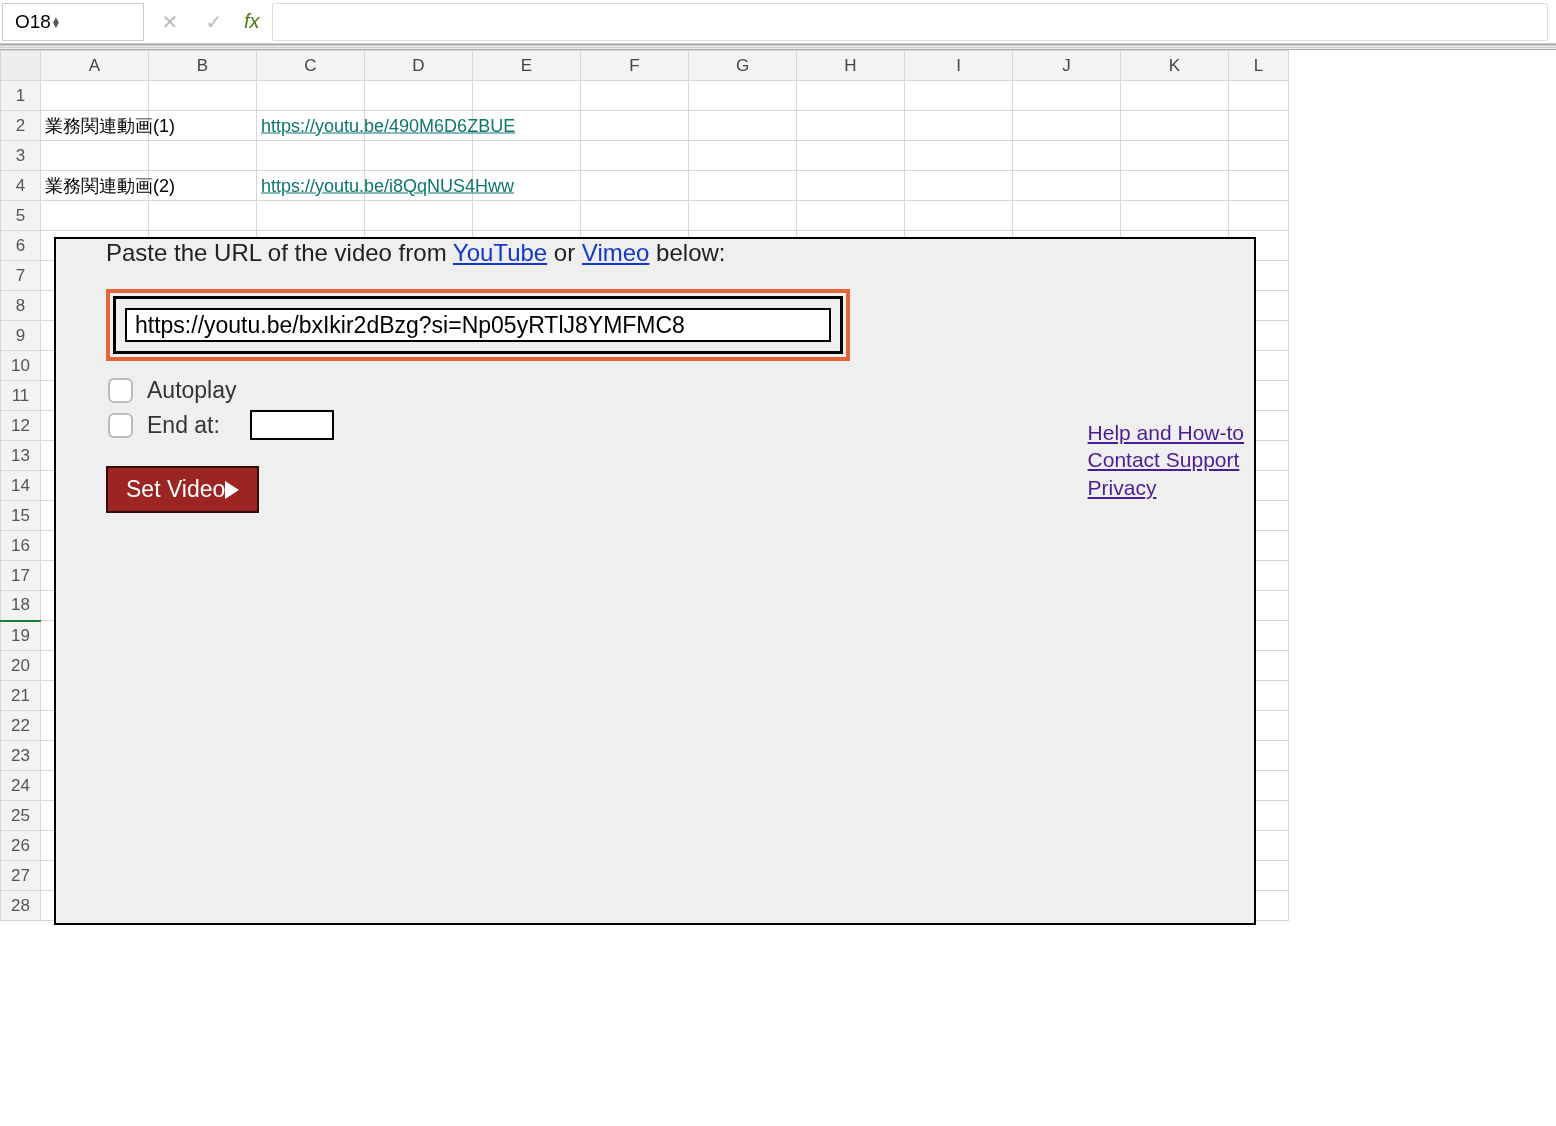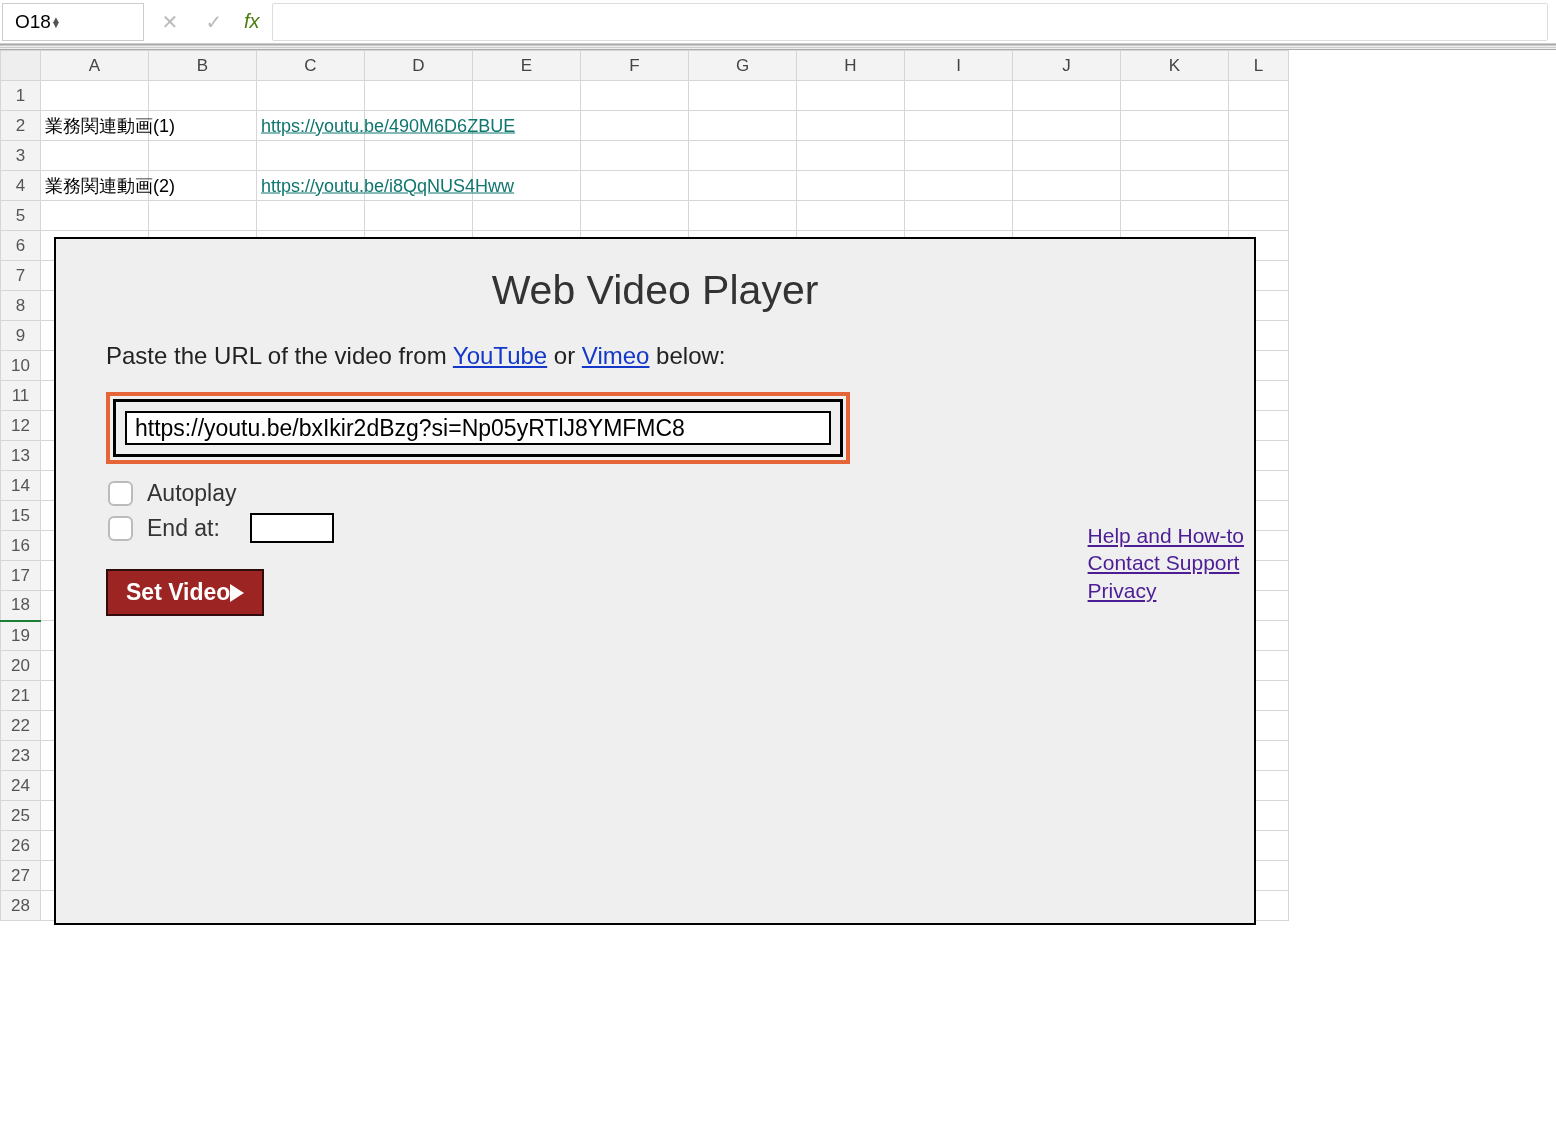--- a/index.html
+++ b/index.html
@@ -119,21 +119,20 @@
     .option-label { font-size: 23px; color: #333; width: 95px;}
     .time-input {
       width: 84px; height: 30px; border: 2px solid #000; background: #fff; font-size: 20px; text-align: center;
       margin-left: 8px;
     }
     .set-btn {
       margin-top: 20px;
       background: #9c2423; color: #fff; border: 2px solid #300c0c;
       font-size: 23px; padding: 8px 18px; display: inline-flex; align-items: center; gap: 0;
       cursor: pointer;
-      font-weight: bold;
     }
     .set-btn .play-tri { width: 0; height: 0; border-left: 14px solid #fff; border-top: 9px solid transparent; border-bottom: 9px solid transparent;}
     .tp-links {
       position: absolute; right: 10px; top: 180px; font-size: 21px; line-height: 1.3;
     }
     .tp-links a { color: #4c1d95; text-decoration: underline; display: block;}
   </style>
 </head>
 <body>
 
@@ -618,21 +617,20 @@
           <td></td>
           <td></td>
           <td></td>
           <td></td>
         </tr>
       </tbody>
     </table>
 </div>
 
 <div class="taskpane">
-  <div class="tp-title">Web Video Player</div>
   <div class="tp-body">
     <div class="tp-instruction">
       <span>Paste the URL of the video from </span><a href="#">YouTube</a><span> or </span><a href="#">Vimeo</a><span> below:</span>
     </div>
     <div class="url-input-outer">
       <div class="url-input-inner">
         <input class="url-input" value="https://youtu.be/bxIkir2dBzg?si=Np05yRTlJ8YMFMC8" style="">
       </div>
     </div>
     <div class="option-row">

